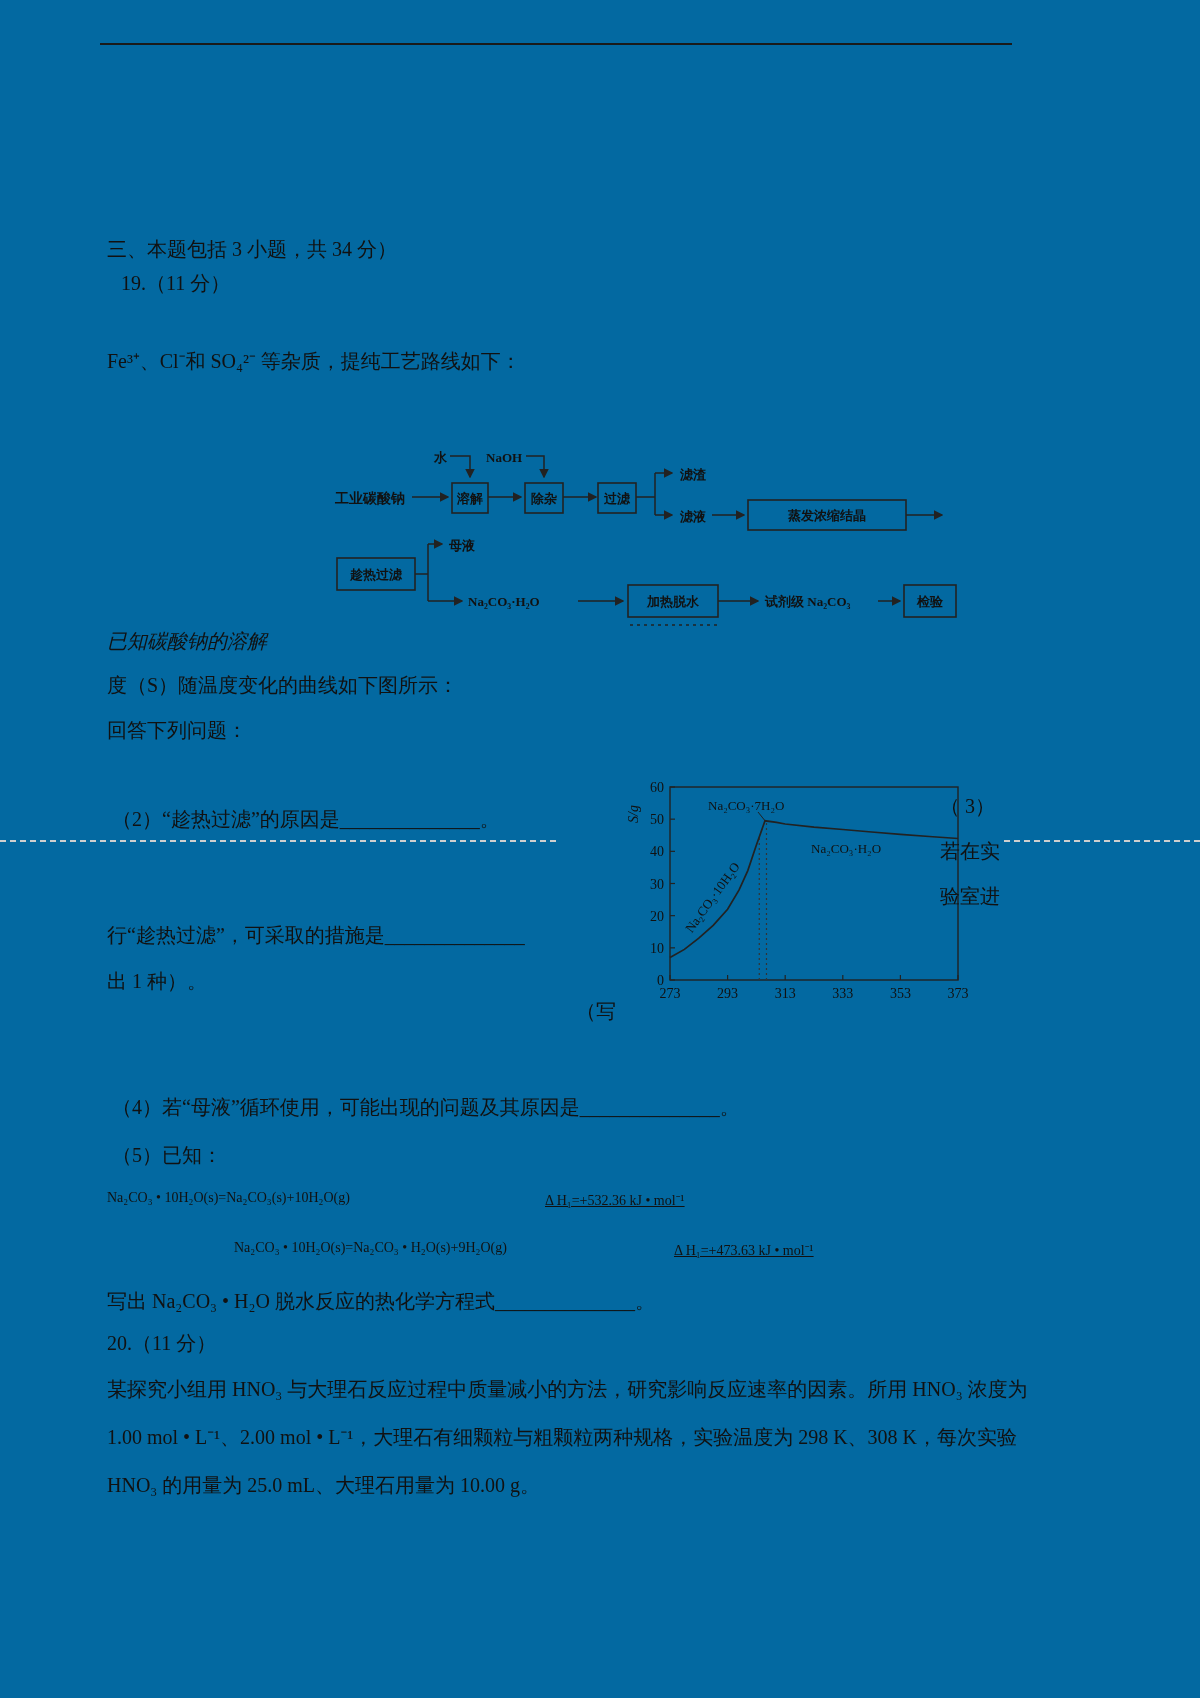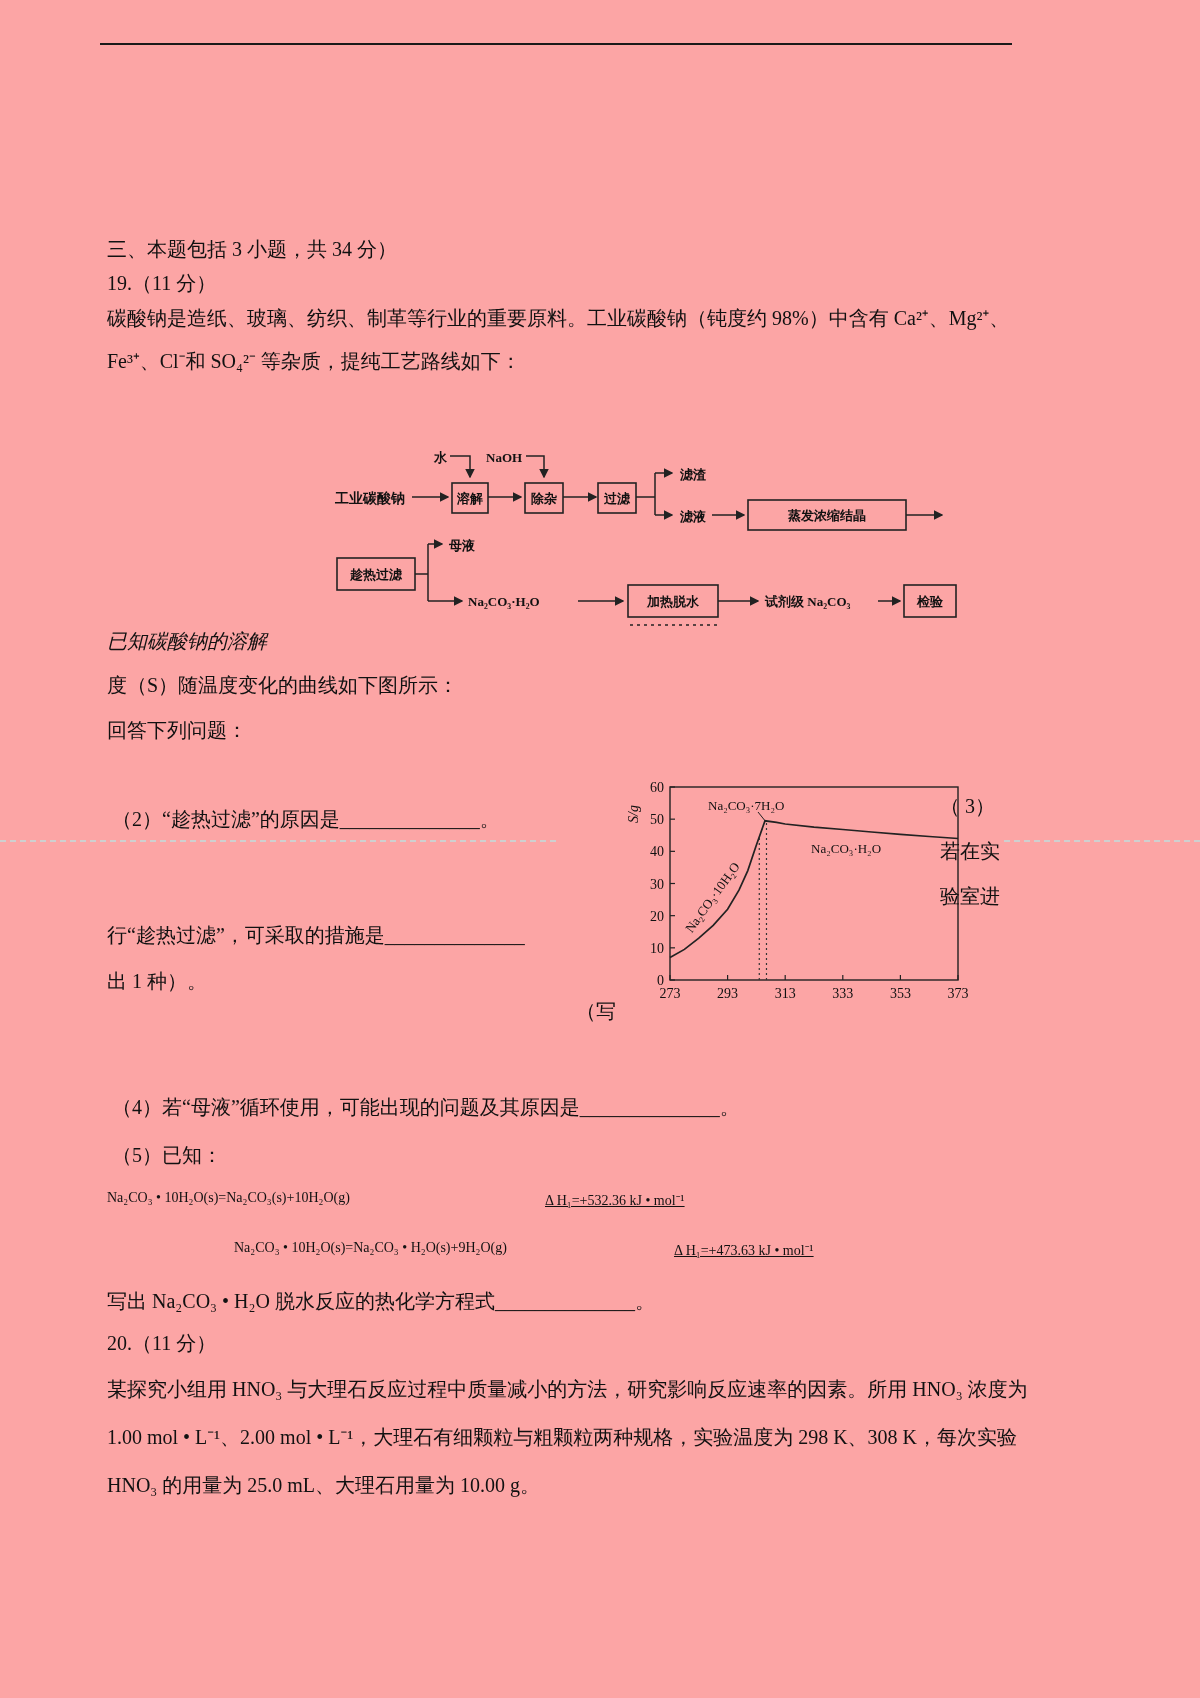--- a/index.html
+++ b/index.html
@@ -1,16 +1,16 @@
 <!DOCTYPE html>
 <html><head>
 <meta charset="utf-8">
 <style>
   html,body{margin:0;padding:0;background:#fff;}
-  .page{position:relative;width:1200px;height:1698px;background:#fca5a5;overflow:hidden;
+  .page{position:relative;width:1200px;height:1698px;background:#0369a1;overflow:hidden;
         font-family:"Liberation Serif",serif;color:#111;}
   .line{position:absolute;white-space:nowrap;font-size:20px;line-height:1.35;}
   .rule{position:absolute;background:#1a1a1a;}
   .dashline{position:absolute;border-top:2px dashed #cfcfcf;height:0;}
   .eqline{position:absolute;white-space:nowrap;font-size:14px;}
   .eqline .dh{position:absolute;top:0;text-decoration:underline;}
   svg text{font-family:"Liberation Serif",serif;fill:#111;}
   #flowchart text{font-weight:700;}
   #flowchart .formula{font-weight:600;}
   #flowchart rect{fill:none;stroke:#222;stroke-width:1.6;}
@@ -18,22 +18,21 @@
   #solubility-chart{position:absolute;}
 </style>
 </head>
 <body>
 
 <div class="page">
 
   <div class="rule" style="left:100px;top:43px;width:912px;height:2px;"></div>
 
   <div class="line" style="left:107px;top:236px;">三、本题包括 3 小题，共 34 分）</div>
-  <div class="line" style="left:107px;top:270px;">19.（11 分）</div>
-  <div class="line" style="left:107px;top:305px;">碳酸钠是造纸、玻璃、纺织、制革等行业的重要原料。工业碳酸钠（钝度约 98%）中含有 Ca²⁺、Mg²⁺、</div>
+  <div class="line" style="left:121px;top:270px;">19.（11 分）</div>
   <div class="line" style="left:107px;top:348px;">Fe³⁺、Cl⁻和 SO₄²⁻ 等杂质，提纯工艺路线如下：</div>
 
   <svg id="flowchart" style="position:absolute;left:330px;top:443px;" width="645" height="195" viewBox="0 0 645 195">
     <defs>
       <marker id="arrF" viewBox="0 0 10 10" refX="8.5" refY="5" markerWidth="6.5" markerHeight="6.5" orient="auto-start-reverse">
         <path d="M0,0 L10,5 L0,10 z" fill="#222"></path>
       </marker>
     </defs>
 
     <text x="5" y="60" font-size="14">工业碳酸钠</text>

